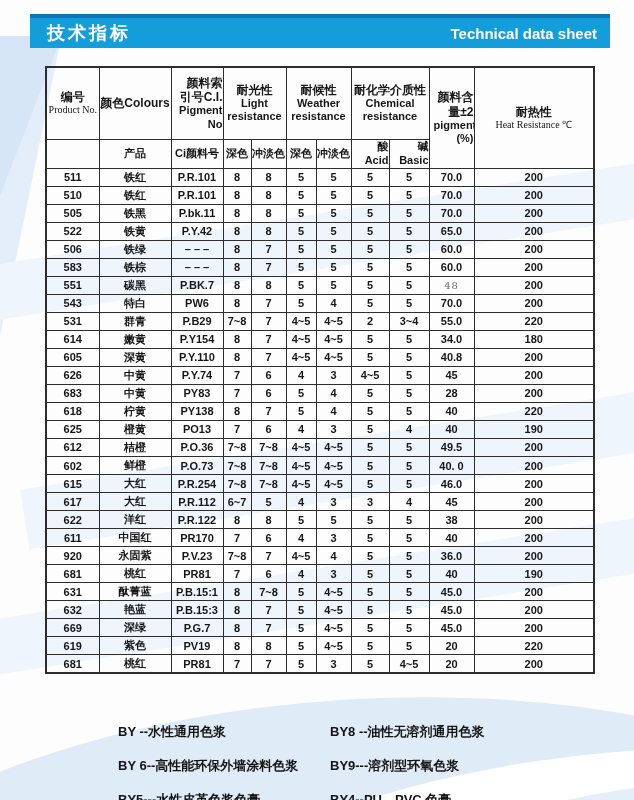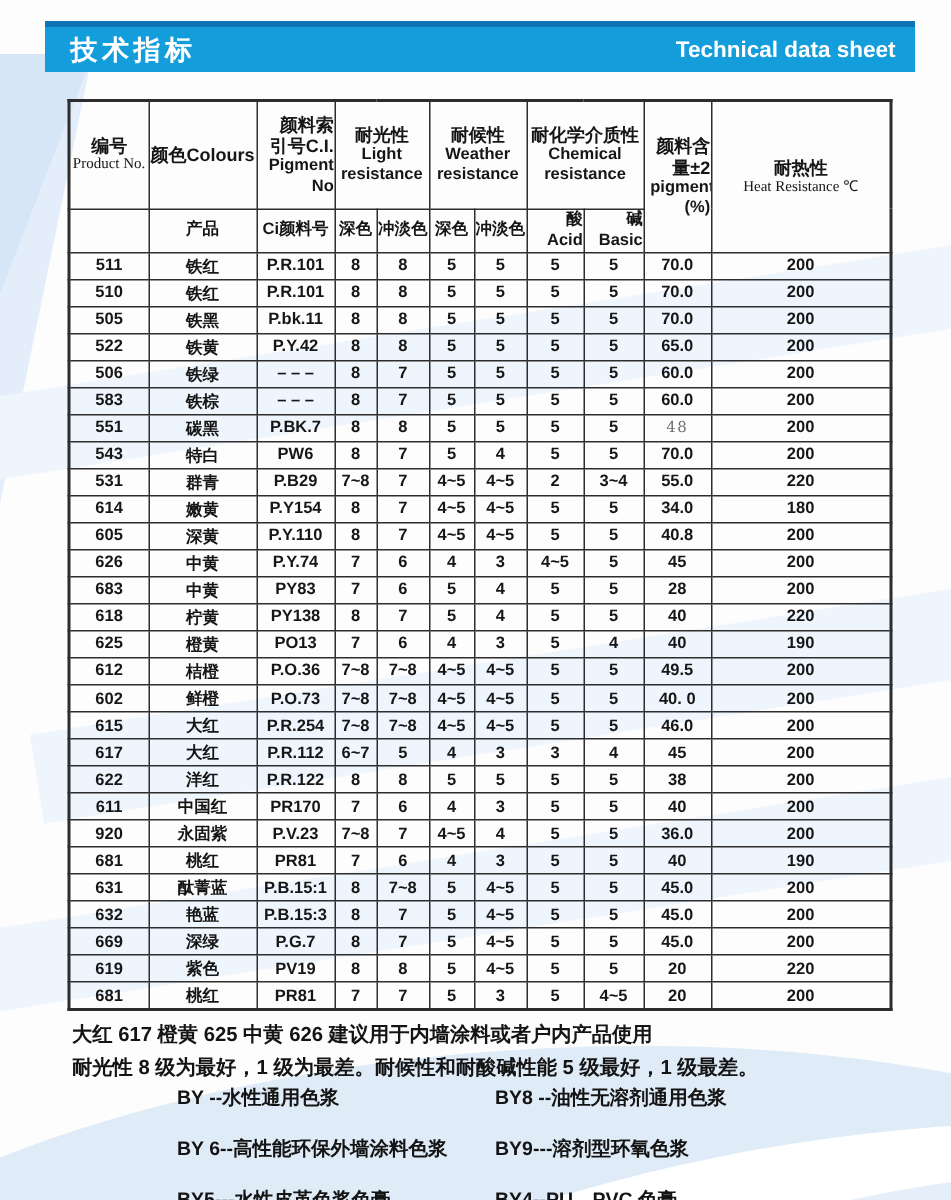--- a/index.html
+++ b/index.html
@@ -512,24 +512,20 @@
       <td>5</td>
       <td>3</td>
       <td>5</td>
       <td>4~5</td>
       <td>20</td>
       <td>200</td>
     </tr>
       </tbody>
   </table>
 
-  <div class="notes">
-    <div>大红 617 橙黄 625 中黄 626  建议用于内墙涂料或者户内产品使用</div>
-    <div>耐光性 8 级为最好，1 级为最差。耐候性和耐酸碱性能 5 级最好，1 级最差。</div>
-  </div>
 
   <div class="legend">
     <span>BY --水性通用色浆</span>
     <span>BY8 --油性无溶剂通用色浆</span>
     <span>BY 6--高性能环保外墙涂料色浆</span>
     <span>BY9---溶剂型环氧色浆</span>
     <span>BY5---水性皮革色浆色膏</span>
     <span>BY4--PU　PVC 色膏</span>
   </div>
 

